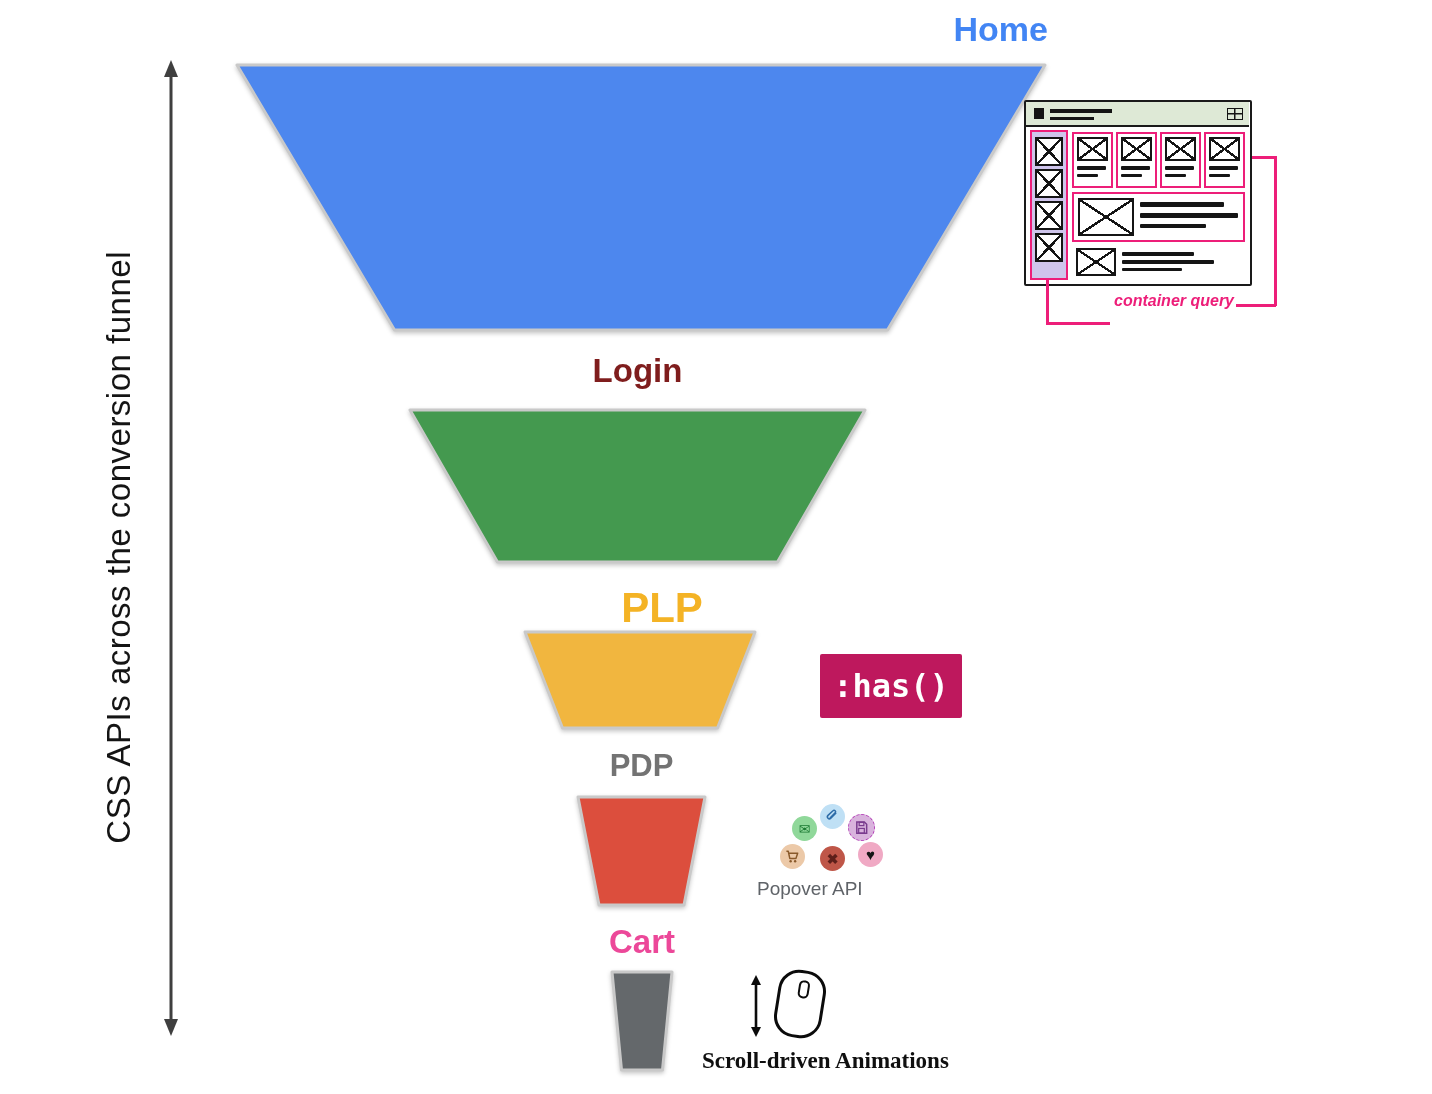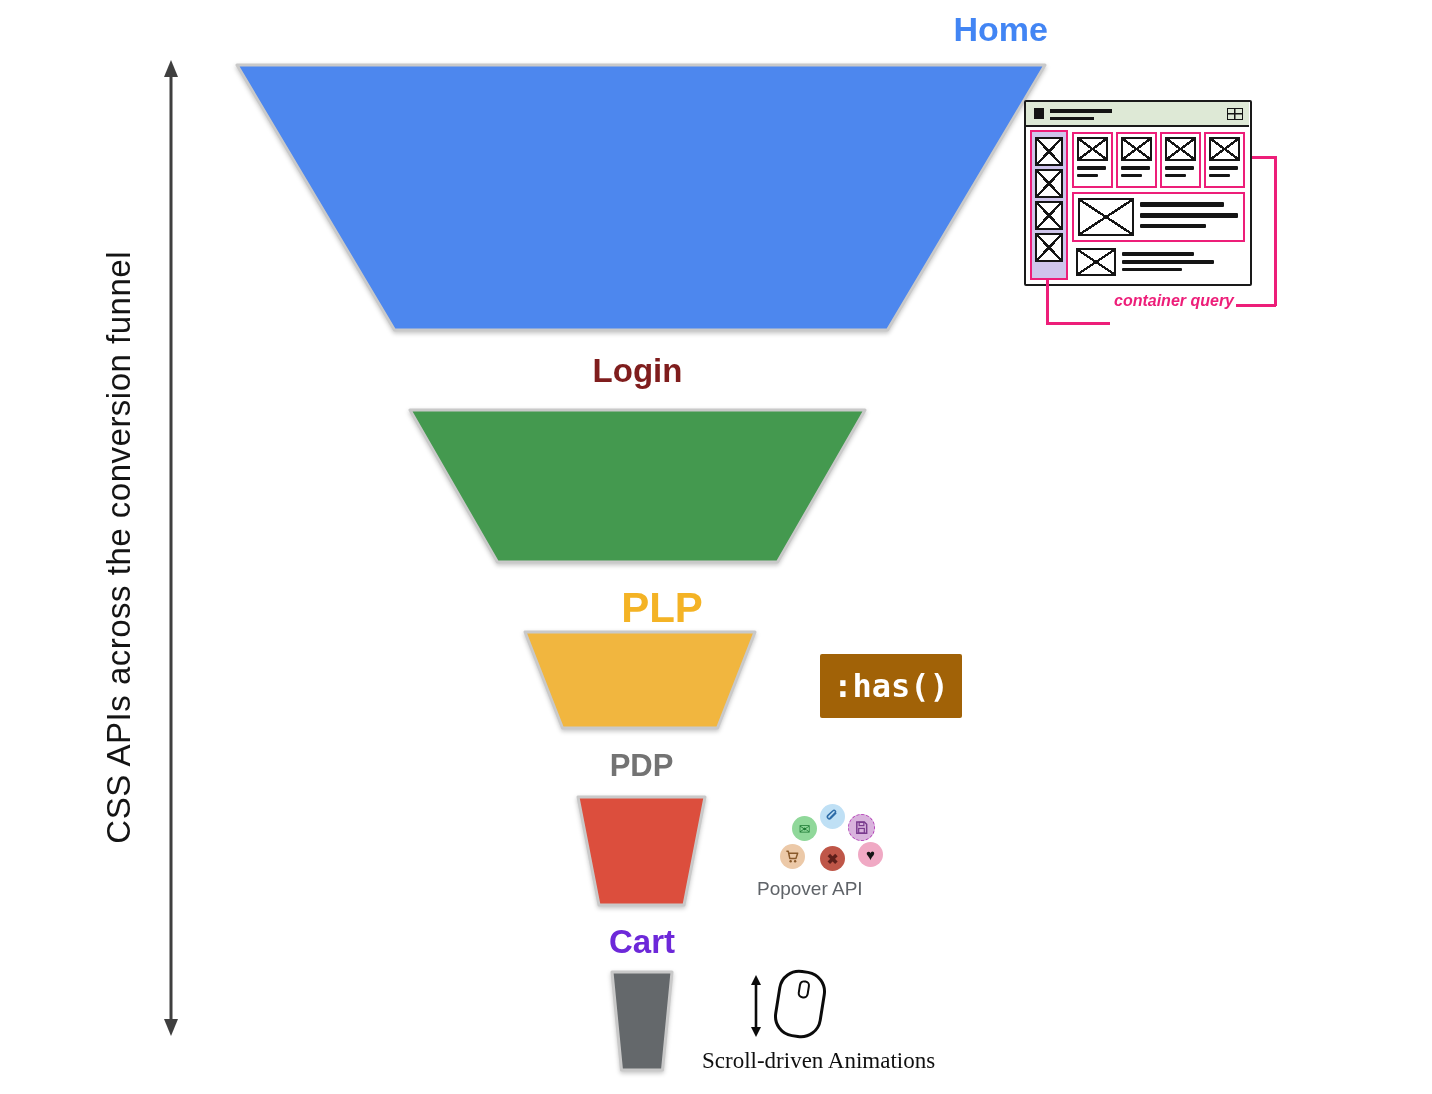--- a/index.html
+++ b/index.html
@@ -103,21 +103,21 @@
   .pop-label{position:absolute;left:757px;top:878px;font-size:19px;color:#5f6368;}
 
   
   .scr{position:absolute;left:748px;top:968px;width:110px;height:80px;}
   .scr-arrow{position:absolute;left:0;top:6px;}
   .mouse-body{position:absolute;left:28px;top:2px;width:42px;height:62px;background:#fff;
       border:3.5px solid #0b0b0b;border-radius:21px;transform:rotate(9deg);}
   .mouse-wheel{position:absolute;left:50%;margin-left:-4px;top:7px;width:7px;height:14px;
       border:2.5px solid #0b0b0b;border-radius:5px;}
   .scr-label{position:absolute;left:702px;top:1048px;width:300px;
-      font-family:"Liberation Serif",serif;font-weight:400;font-size:23px;color:#0f0f0f;}
+      font-family:"Liberation Serif",serif;font-weight:700;font-size:23px;color:#0f0f0f;}
 </style>
 </head>
 <body>
 
 <div class="canvas">
 
   <svg class="axis-svg" width="30" height="980" viewBox="0 0 30 980">
     <line x1="15" y1="16" x2="15" y2="964" stroke="#3f3f3f" stroke-width="3"></line>
     <polygon points="15,2 8,19 22,19" fill="#3f3f3f"></polygon>
     <polygon points="15,978 8,961 22,961" fill="#3f3f3f"></polygon>
@@ -148,21 +148,21 @@
   </section>
 
   <section>
     <h2 class="stage-label label-pdp" style="color: #737373;">PDP</h2>
     <svg class="trap trap-pdp" width="133" height="114" viewBox="0 0 133 114">
       <polygon points="3,3 130,3 109,111 24,111" stroke="#c9c9c9" stroke-width="3" stroke-linejoin="round" fill="#dc4e3d"></polygon>
     </svg>
   </section>
 
   <section>
-    <h2 class="stage-label label-cart" style="color: #6d28d9;">Cart</h2>
+    <h2 class="stage-label label-cart" style="color: #ec4899;">Cart</h2>
     <svg class="trap trap-cart" width="66" height="104" viewBox="0 0 66 104">
       <polygon points="3,3 63,3 53.5,101 12.5,101" stroke="#c9c9c9" stroke-width="3" stroke-linejoin="round" fill="#64686b"></polygon>
     </svg>
   </section>
 
   <div class="cq">
     <div class="cq-window">
       <div class="cq-header">
         <div class="cq-logo"></div>
         <div class="cq-hline1"></div>
@@ -210,21 +210,21 @@
     </div>
     <div class="cq-conn cq-conn-rh1"></div>
     <div class="cq-conn cq-conn-rv"></div>
     <div class="cq-conn cq-conn-rh2"></div>
     <div class="cq-conn cq-conn-lv"></div>
     <div class="cq-conn cq-conn-lh"></div>
     <div class="cq-label" style="color: rgb(237, 30, 121);">container query</div>
   </div>
 
 
-  <div class="has-box" style="background-color: #a16207;">
+  <div class="has-box" style="background-color: #be185d;">
     <span>:has()</span>
   </div>
 
   <div class="pop">
     <div class="pop-icon pi-email">
         <span>✉</span>
       </div>
     <div class="pop-icon pi-attach">
       <svg width="15" height="15" viewBox="0 0 16 16">
           <path d="M11.5 4.5 L6.2 9.8 a2.1 2.1 0 0 1 -3 -3 L8.5 1.8 a1.6 1.6 0 0 1 2.3 2.3 L5.6 9.3" fill="none" stroke="#2d6ca8" stroke-width="1.6" stroke-linecap="round"></path>

